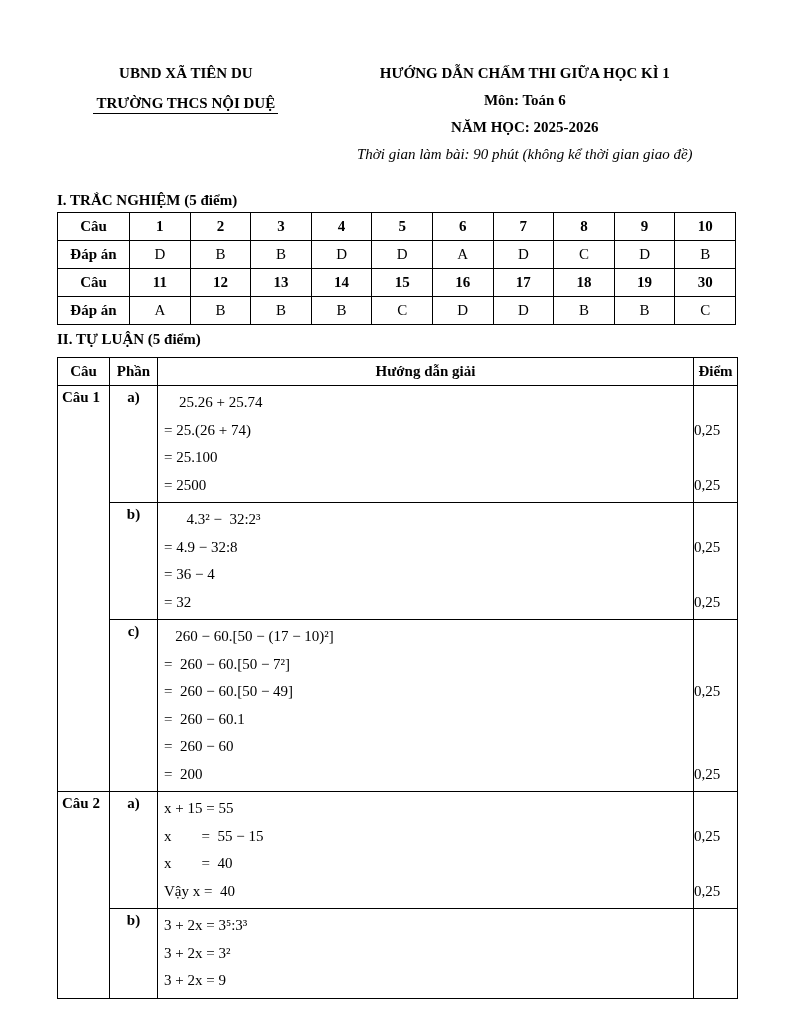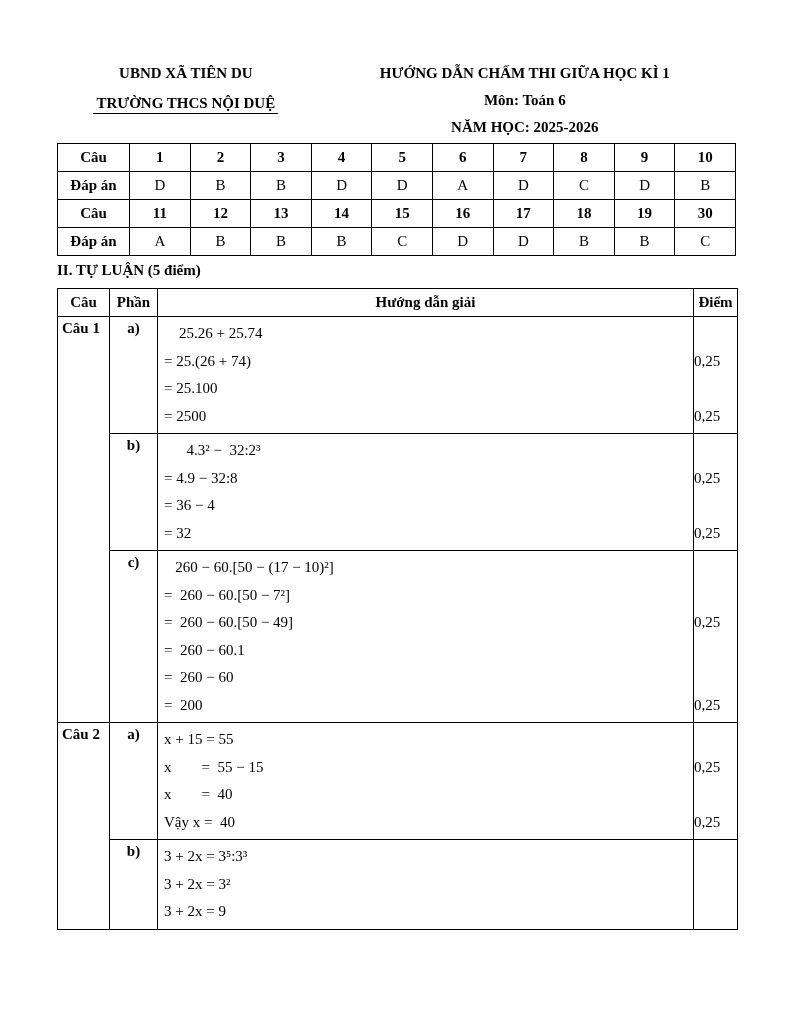--- a/index.html
+++ b/index.html
@@ -3,21 +3,21 @@
 <meta charset="utf-8">
 <style>
   html,body { margin:0; padding:0; background:#e8e8e8; }
   .page {
     width:792px; height:1024px; margin:0 auto; background:#ffffff;
     box-sizing:border-box; padding:60px 57px 0 57px;
     font-family:"Liberation Serif", serif; font-size:15px; color:#000;
     overflow:hidden; position:relative;
   }
   
-  .doc-header { display:flex; margin-bottom:2px; }
+  .doc-header { display:flex; margin-bottom:20px; }
   .header-left { width:38%; text-align:center; }
   .header-right { width:62%; text-align:center; }
   .hl-line1 { font-weight:bold; line-height:26px; }
   .hl-line2 { font-weight:bold; line-height:26px; margin-top:4px; }
   .underlined { border-bottom:1.5px solid #000; padding:0 3px 2px 3px; }
   .hr-line { font-weight:bold; line-height:27px; }
   .hr-italic { font-style:italic; font-weight:normal; line-height:27px; }
   
   .section-title { font-weight:bold; line-height:24px; margin-top:4px; }
   .section-note { font-style:italic; line-height:24px; padding-left:28px; margin-bottom:6px; }
@@ -45,23 +45,25 @@
 
   <div class="doc-header">
     <div class="header-left">
       <div class="hl-line1">UBND XÃ TIÊN DU</div>
       <div class="hl-line2"><span class="underlined">TRƯỜNG THCS NỘI DUỆ</span></div>
     </div>
     <div class="header-right">
       <div class="hr-line">HƯỚNG DẪN CHẤM THI GIỮA HỌC KÌ 1</div>
       <div class="hr-line">Môn: Toán 6</div>
       <div class="hr-line">NĂM HỌC: 2025-2026</div>
+      <div class="hr-italic">Thời gian làm bài: 90 phút (không kể thời gian giao đề)</div>
     </div>
   </div>
 
+  <div class="section-title">I. TRẮC NGHIỆM (5 điểm)</div>
 
   <table class="mc-table">
     <colgroup>
       <col style="width:72px">
       <col span="10" style="width:60.6px">
     </colgroup>
     <tbody id="mc-body">
         <tr>
           <td class="mc-label">Câu</td>
           <td class="mc-num">1</td>

